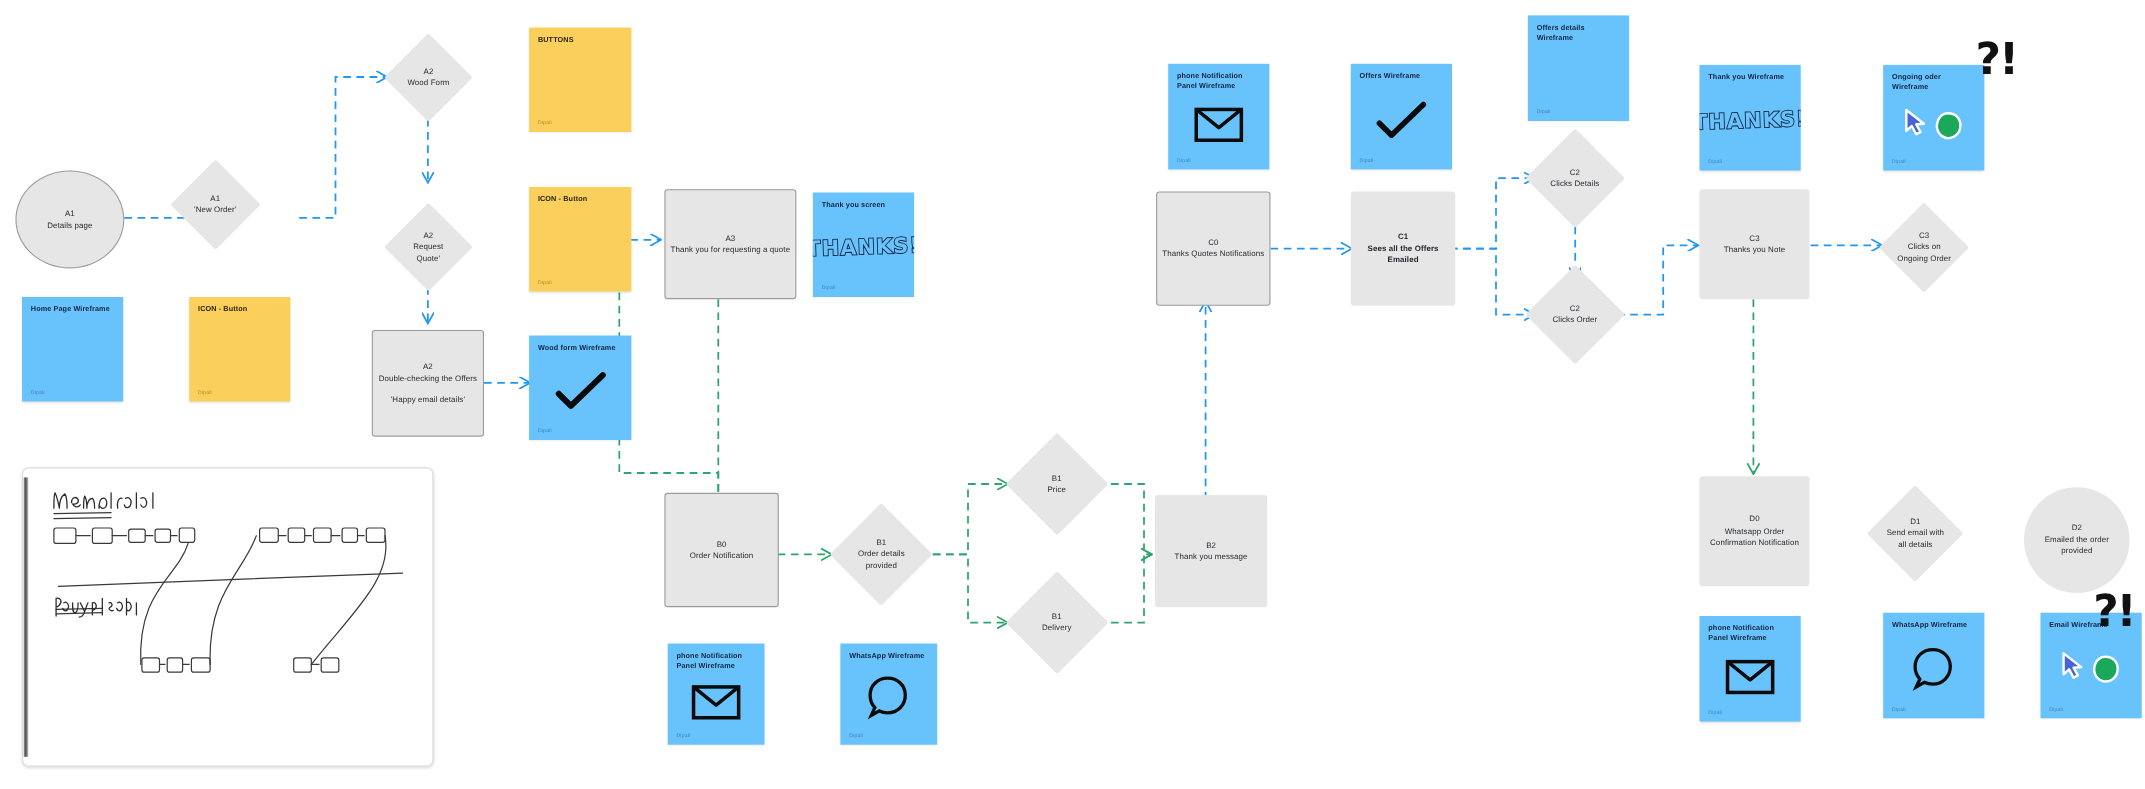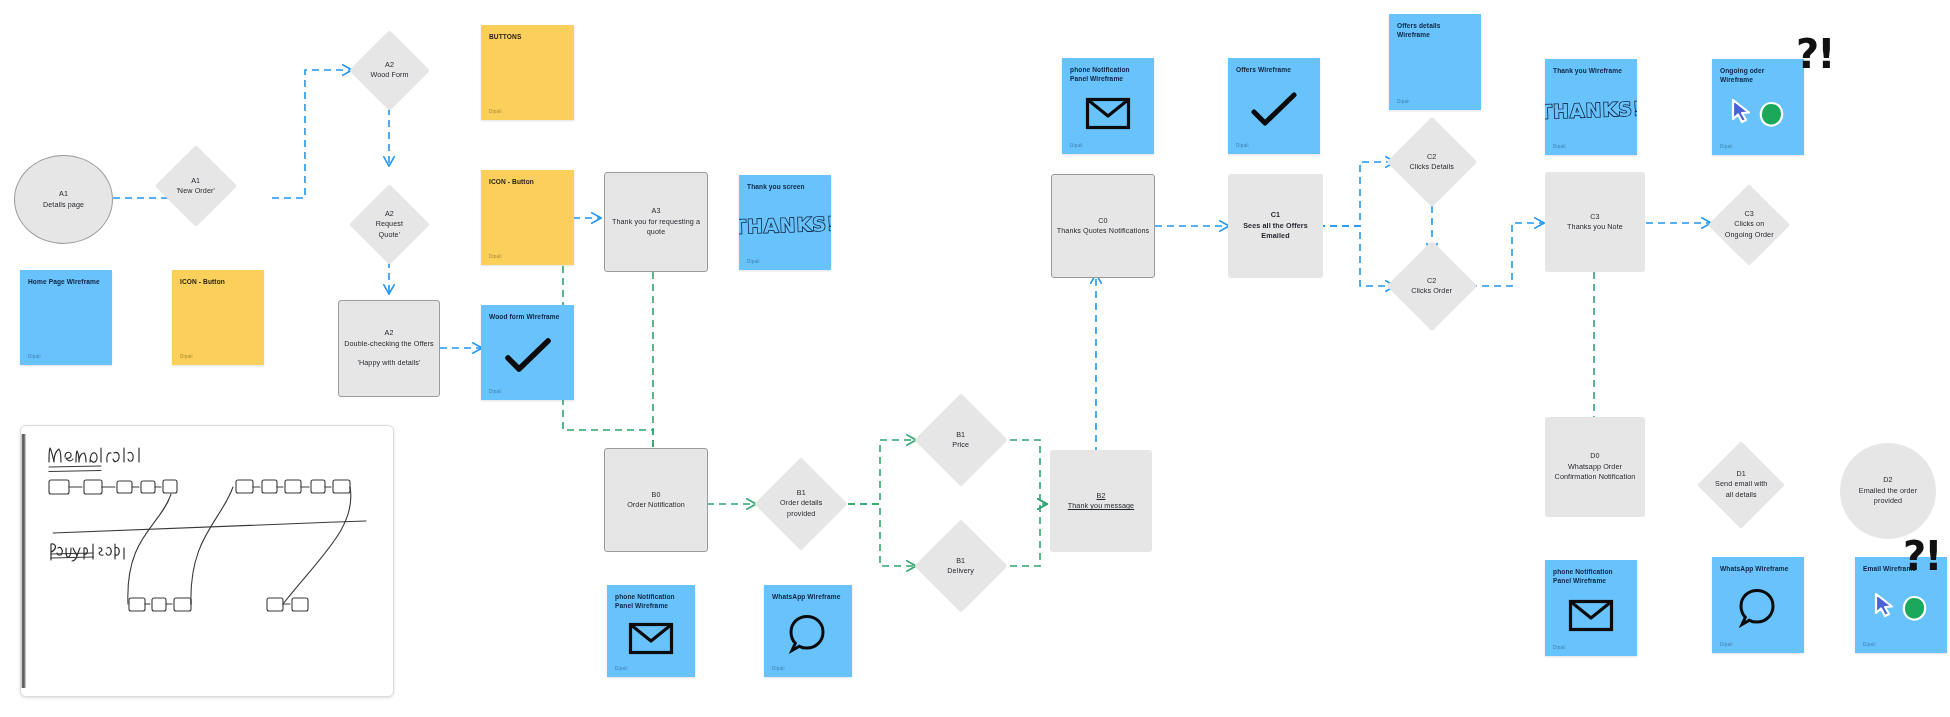--- a/index.html
+++ b/index.html
@@ -181,25 +181,25 @@
     <span class="lbl">
       <span class="code">A2</span>
       <span class="sub">Request Quote'</span>
     </span>
   </div>
 
   <div class="node shape-rect bordered" style="left:338px;top:300px;width:102px;height:97px;">
     <span class="lbl">
       <span class="code">A2</span>
       <span class="sub">Double-checking the Offers</span>
-      <span class="quote">'Happy with details'</span>
-    </span>
-  </div>
-
-  <div class="node shape-rect bordered" style="left:604px;top:172px;width:104px;height:100px;">
+      <span class="quote">'Happy email details'</span>
+    </span>
+  </div>
+
+  <div class="node shape-rect bordered" style="left:604px;top:172px;width:120px;height:100px;">
     <span class="lbl">
       <span class="code">A3</span>
       <span class="sub">Thank you for requesting a quote</span>
     </span>
   </div>
 
   <div class="node shape-rect bordered" style="left:604px;top:448px;width:104px;height:104px;align-items:center;">
     <span class="lbl">
       <span class="code">B0</span>
       <span class="sub">Order Notification</span>
@@ -220,21 +220,21 @@
     </span>
   </div>
 
   <div class="node shape-diamond" style="left:928px;top:533px;width:66px;height:66px;">
     <span class="lbl">
       <span class="code">B1</span>
       <span class="sub">Delivery</span>
     </span>
   </div>
 
-  <div class="node shape-rect" style="left:1050px;top:450px;width:102px;height:102px;text-decoration:underline;">
+  <div class="node shape-rect" style="left:1050px;top:450px;width:102px;height:102px;">
     <span class="lbl">
       <span class="code">B2</span>
       <span class="sub">Thank you message</span>
     </span>
   </div>
 
   <div class="node shape-rect bordered" style="left:1051px;top:174px;width:104px;height:104px;">
     <span class="lbl">
       <span class="code">C0</span>
       <span class="sub">Thanks Quotes Notifications</span>
@@ -269,21 +269,21 @@
     </span>
   </div>
 
   <div class="node shape-diamond" style="left:1720px;top:196px;width:58px;height:58px;">
     <span class="lbl">
       <span class="code">C3</span>
       <span class="sub">Clicks on Ongoing Order</span>
     </span>
   </div>
 
-  <div class="node shape-rect" style="left:1545px;top:417px;width:100px;height:100px;">
+  <div class="node shape-rect" style="left:1545px;top:433px;width:100px;height:100px;">
     <span class="lbl">
       <span class="code">D0</span>
       <span class="sub">Whatsapp Order Confirmation Notification</span>
     </span>
   </div>
 
   <div class="node shape-diamond" style="left:1710px;top:454px;width:62px;height:62px;">
     <span class="lbl">
       <span class="code">D1</span>
       <span class="sub">Send email with all details</span>

